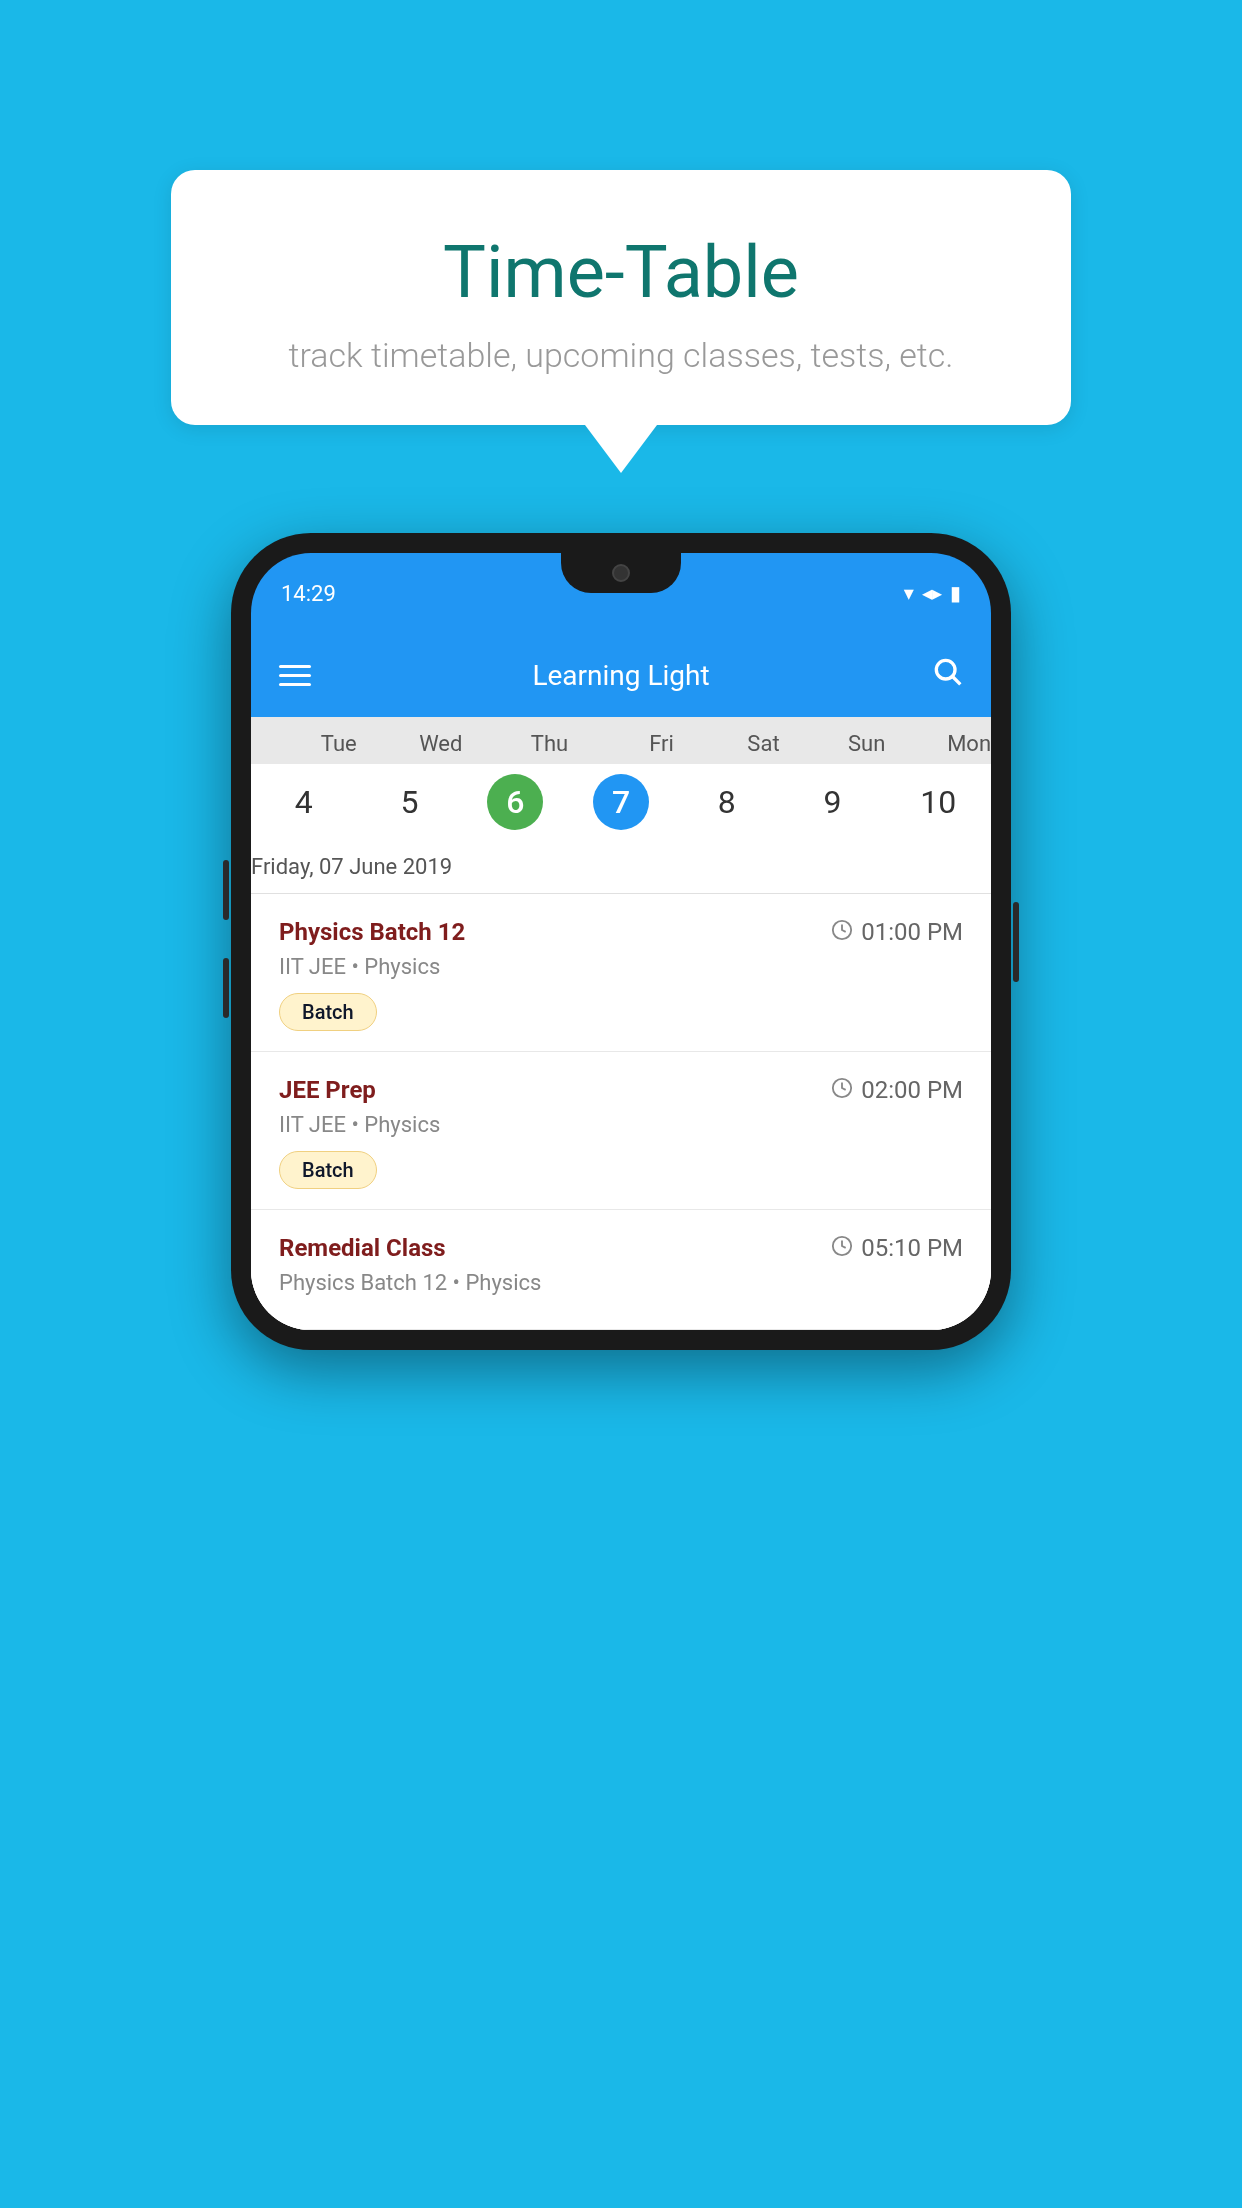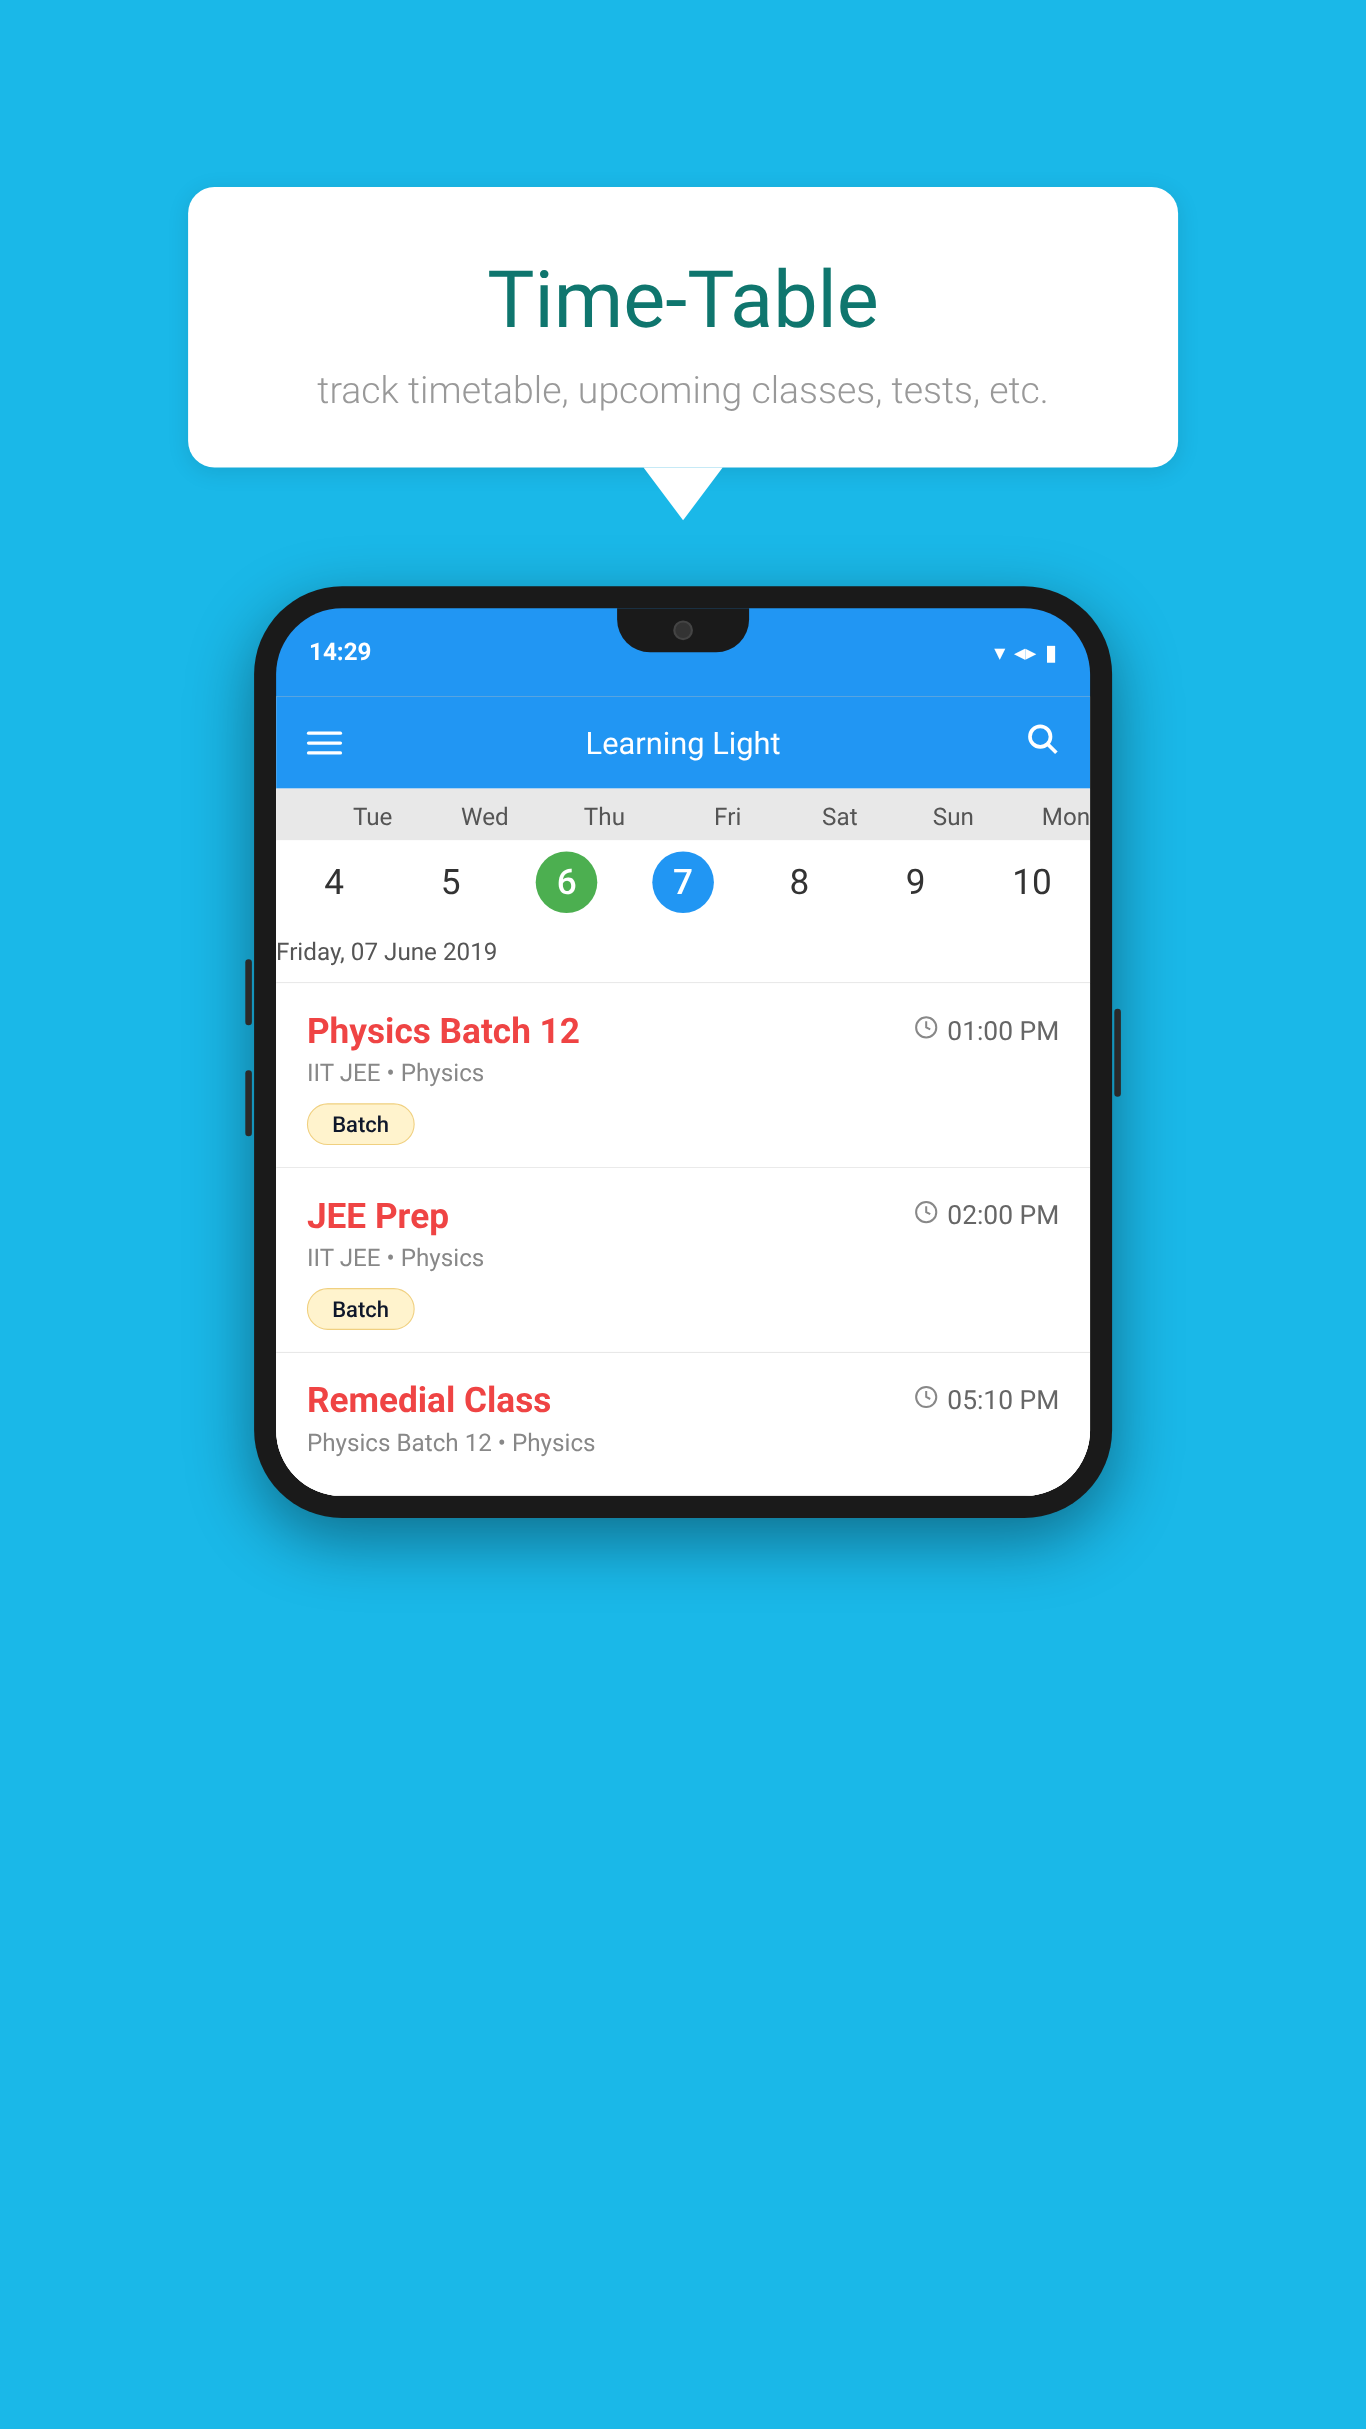--- a/index.html
+++ b/index.html
@@ -99,21 +99,21 @@
       width: 18px;
       height: 18px;
       background: #333;
       border-radius: 50%;
       border: 2px solid #444;
     }
 
     .status-time {
       color: white;
       font-size: 22px;
-      font-weight: 700;
+      font-weight: 400;
       z-index: 1;
     }
 
     .status-icons {
       display: flex;
       align-items: center;
       gap: 8px;
       z-index: 1;
     }
 
@@ -245,23 +245,23 @@
     }
 
     .schedule-item-header {
       display: flex;
       justify-content: space-between;
       align-items: center;
       margin-bottom: 8px;
     }
 
     .schedule-item-title {
-      font-size: 32px;
+      font-size: 24px;
       font-weight: 700;
-      color: #ef4444;
+      color: #7f1d1d;
     }
 
     .schedule-item-time {
       font-size: 24px;
       color: #666;
       display: flex;
       align-items: center;
       gap: 8px;
     }
 

